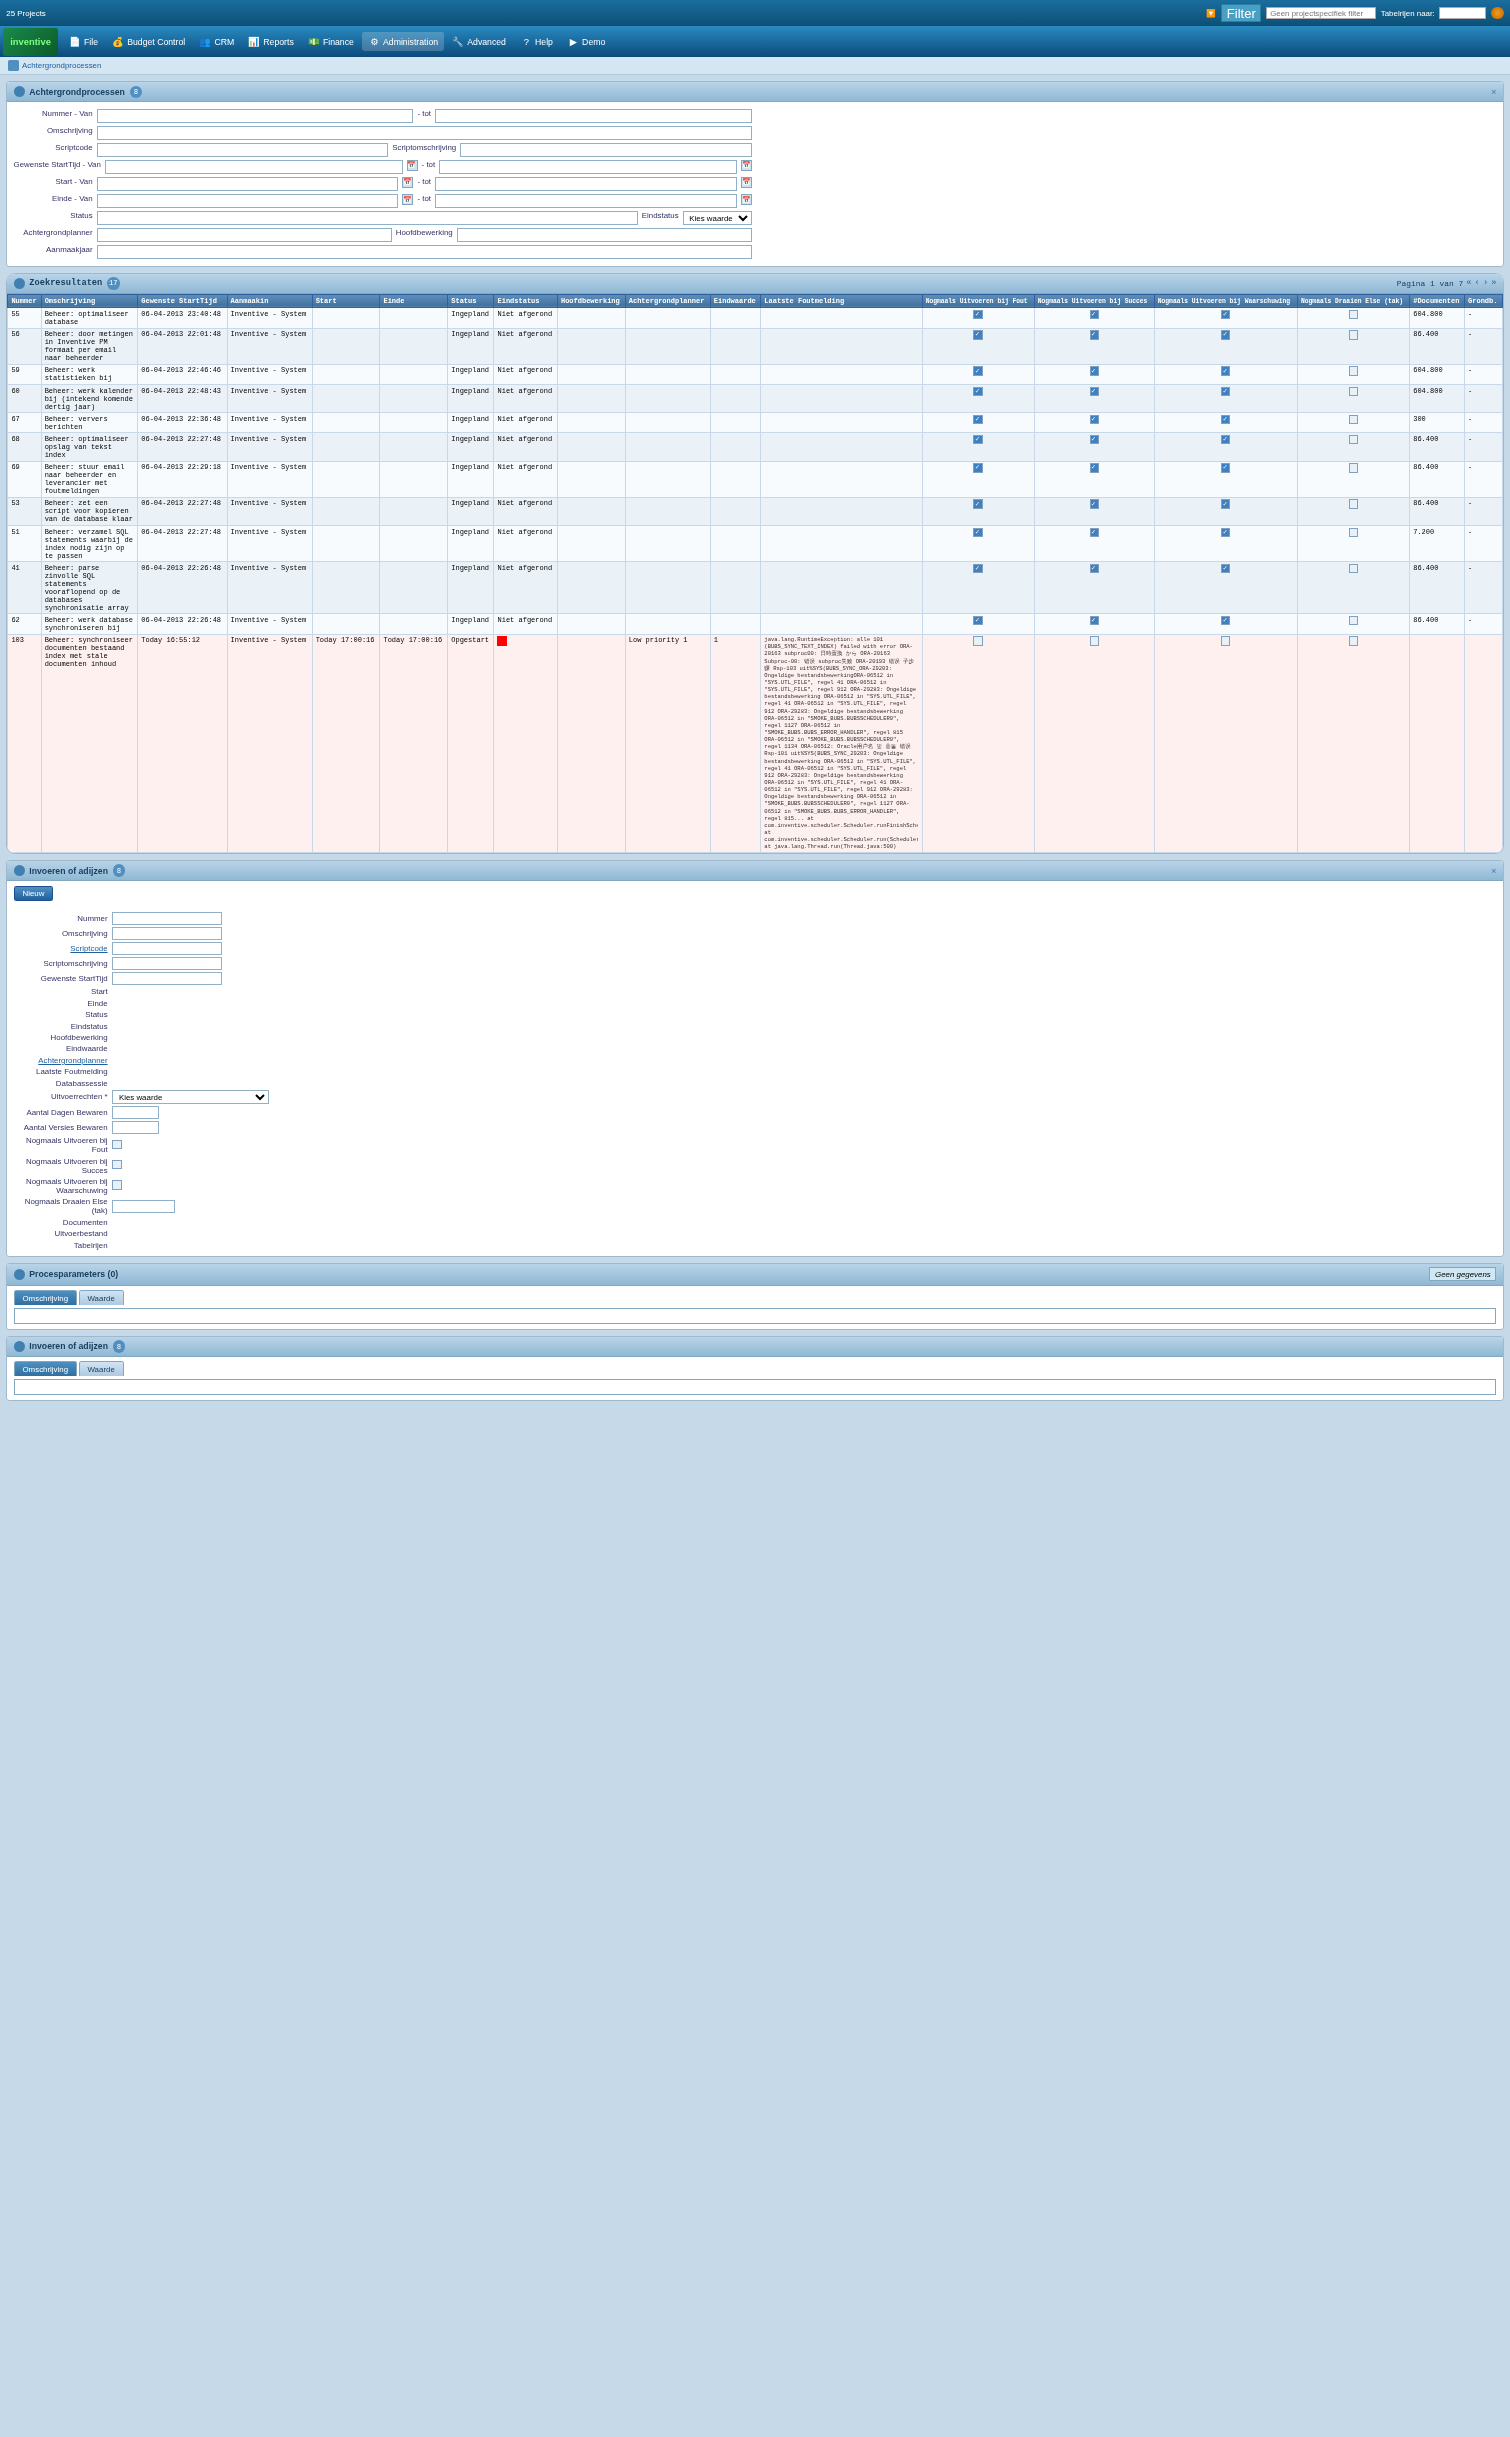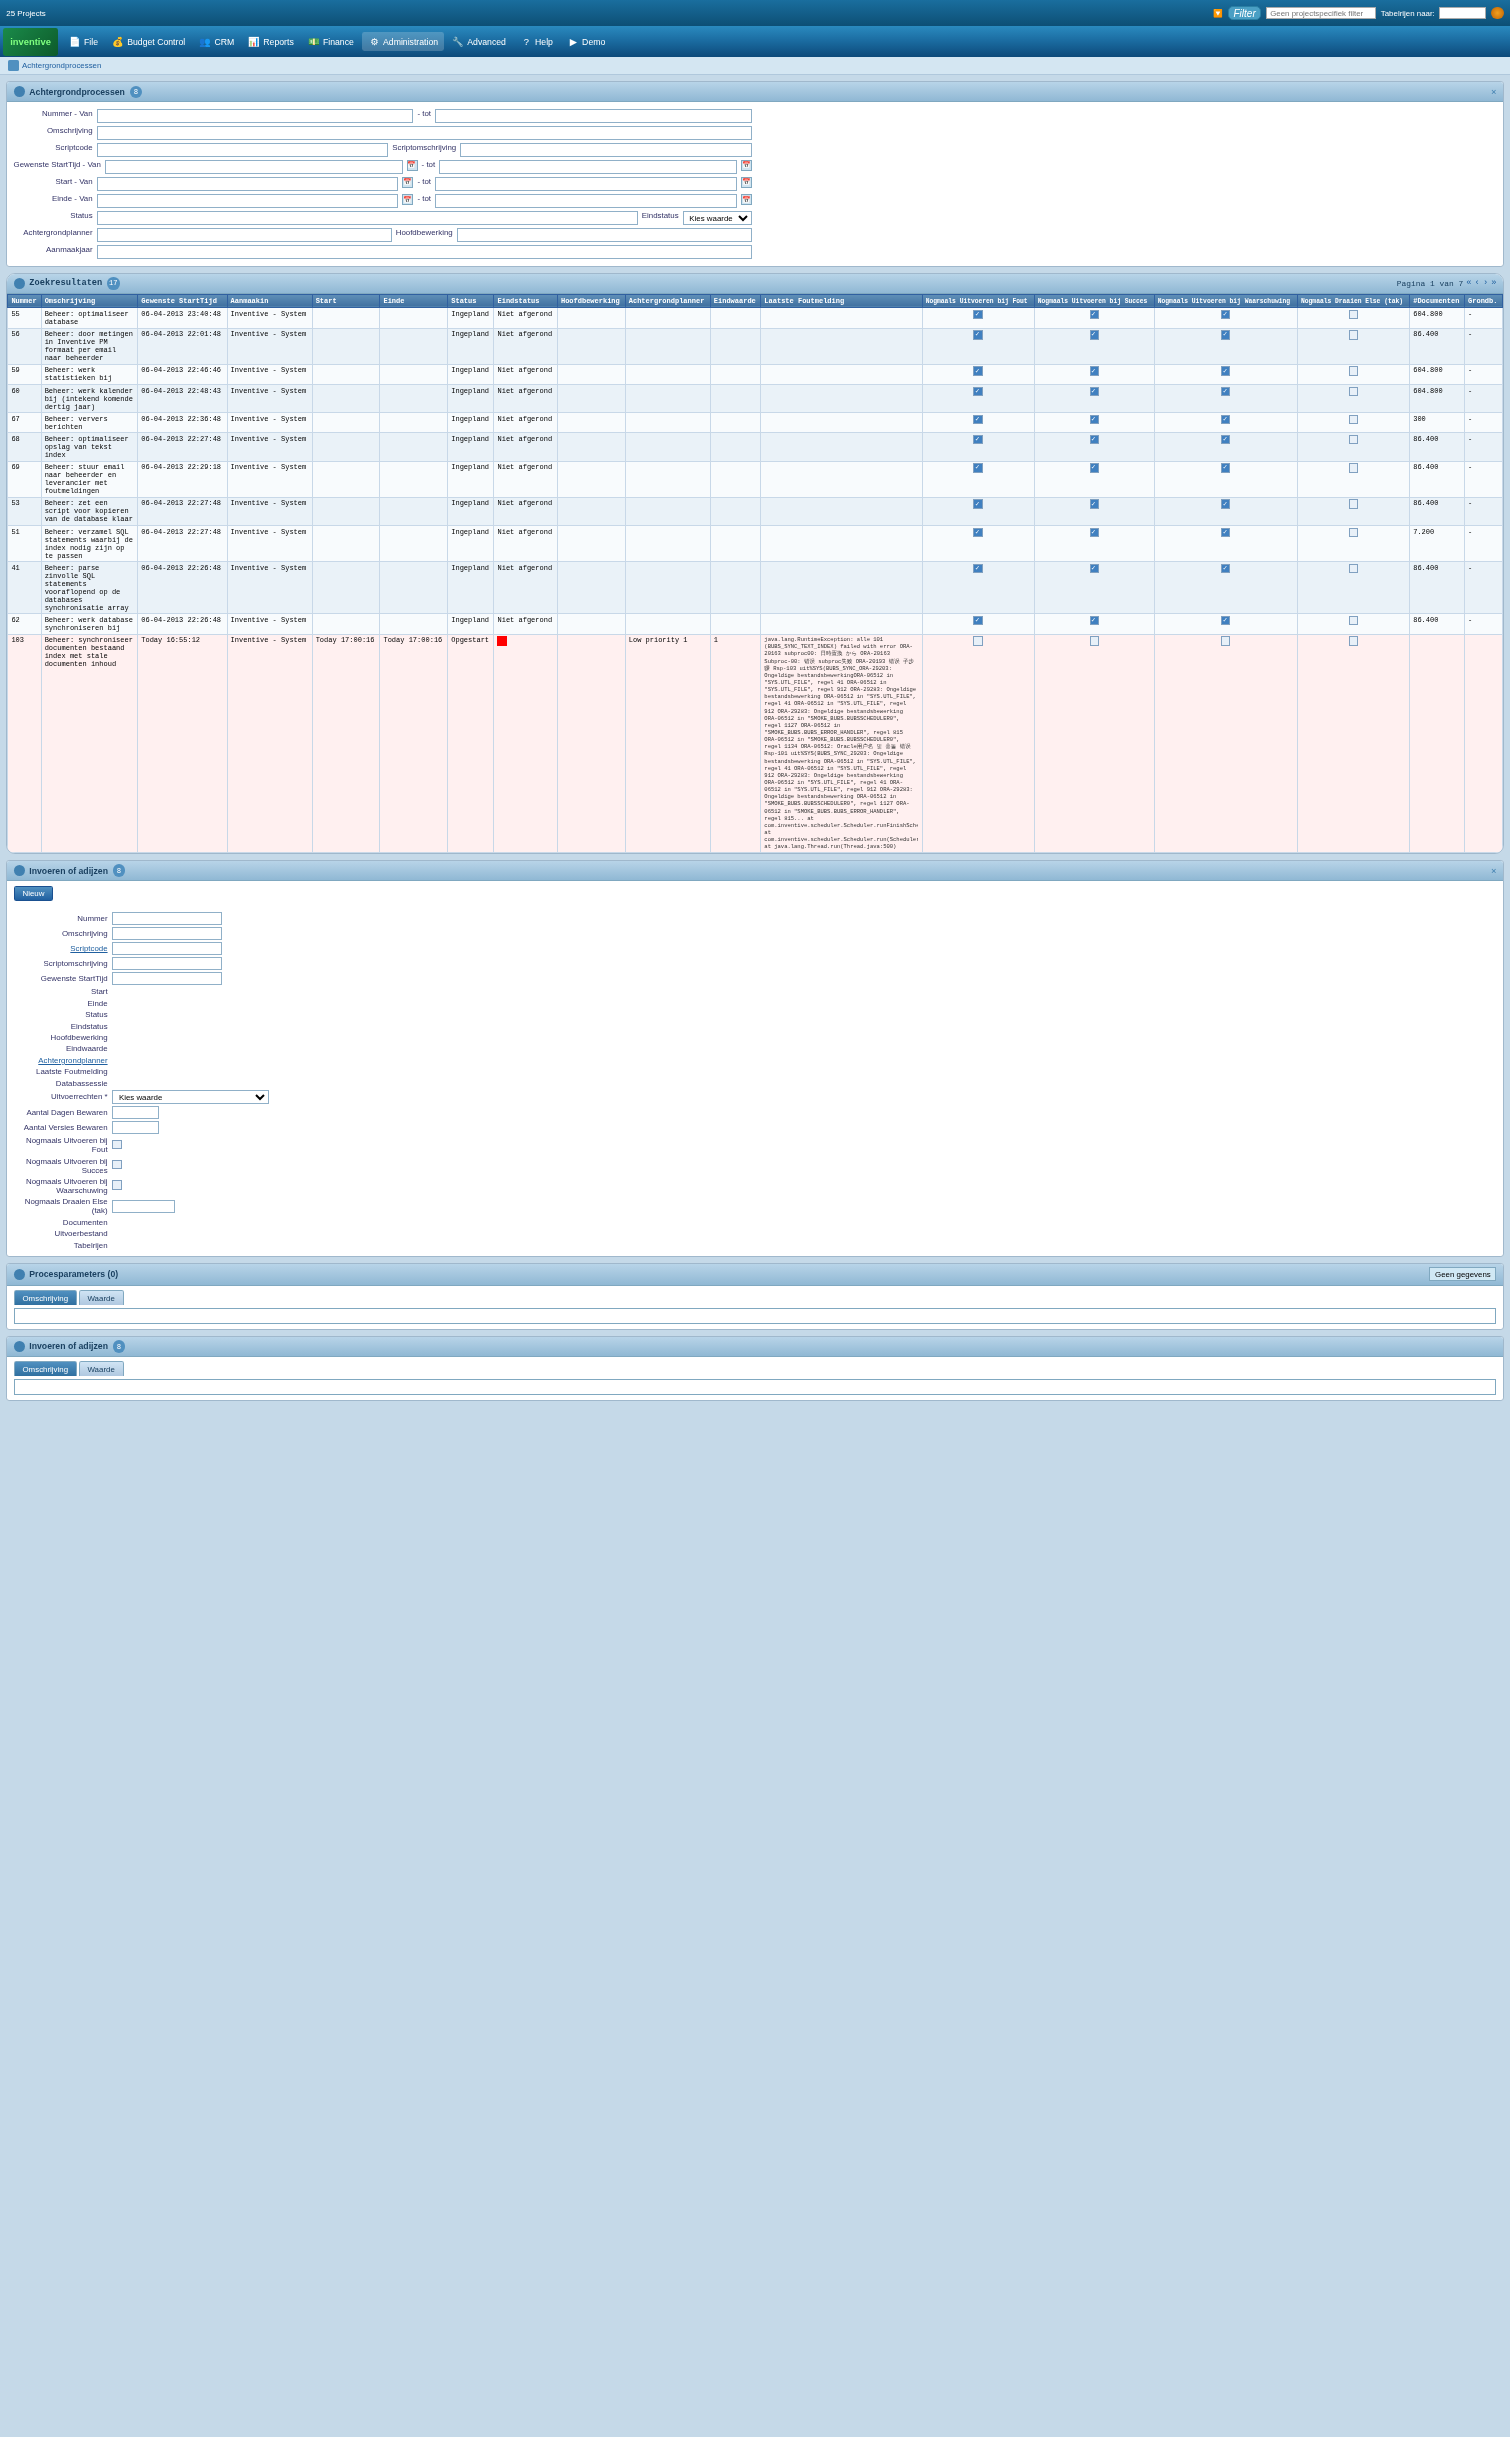--- a/index.html
+++ b/index.html
@@ -21,24 +21,23 @@
       color: white;
       font-size: 7.9px;
     }
     .top-bar-left { display: flex; align-items: center; gap: 3.1px; }
     .top-bar-right { display: flex; align-items: center; gap: 4.7px; }
     .filter-btn {
       background: #4a9fc4;
       border: 0.8px solid #2a7fa4;
       color: white;
       padding: 0.8px 4.7px;
-      font-size: 10px;
+      font-size: 13px;
       cursor: pointer;
-      border-radius: 5px;
-      font-style: italic;
+      border-radius: 0;
     }
     .filter-input {
       background: white;
       border: 0.8px solid #aaa;
       padding: 0.8px 3.1px;
       font-size: 7.9px;
       width: 110px;
       color: #333;
     }
     .top-bar-circle {
@@ -947,21 +946,21 @@
 
       <span class="detail-label">Tabelrijen</span>
       <span class="detail-value"></span>
     </div>
   </div>
 
   <div class="params-panel">
     <div class="params-header">
       <span class="panel-header-icon"></span>
       <span class="panel-title">Procesparameters (0)</span>
-      <button style="margin-left:auto;background:#d0e8f4;border:0.8px solid #80a8c0;padding:1.6px 4.7px;font-size:7.9px;cursor:pointer;">Geen gegevens</button>
+      <button style="margin-left:auto;background:#d0e8f4;border:0.8px solid #80a8c0;padding:1.6px 4.7px;font-size:7.9px;cursor:pointer;font-style:italic;">Geen gegevens</button>
     </div>
     <div class="params-body">
       <div class="tab-strip">
         <div class="tab active">
           <span>Omschrijving</span>
         </div>
         <div class="tab">
           <span>Waarde</span>
         </div>
       </div>

